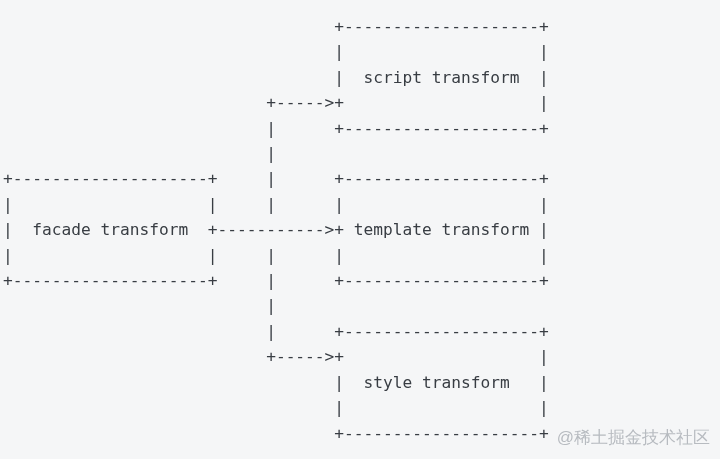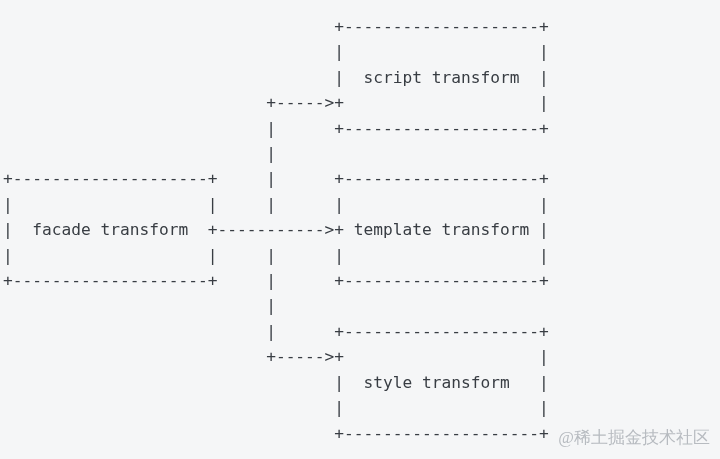--- a/index.html
+++ b/index.html
@@ -34,21 +34,21 @@
     font-size: 16.2px;
     line-height: 25.4px;
     color: var(--ink);
     white-space: pre;
     letter-spacing: 0;
   }
   .watermark {
     position: absolute;
     right: 10px;
     bottom: 13px;
-    font-family: Liberation Serif, serif;
+    font-family: Liberation Sans, sans-serif;
     font-size: 17px;
     line-height: 1;
     color: var(--wm);
     user-select: none;
     text-align: center;
   }
 </style>
 </head>
 <body>
 

